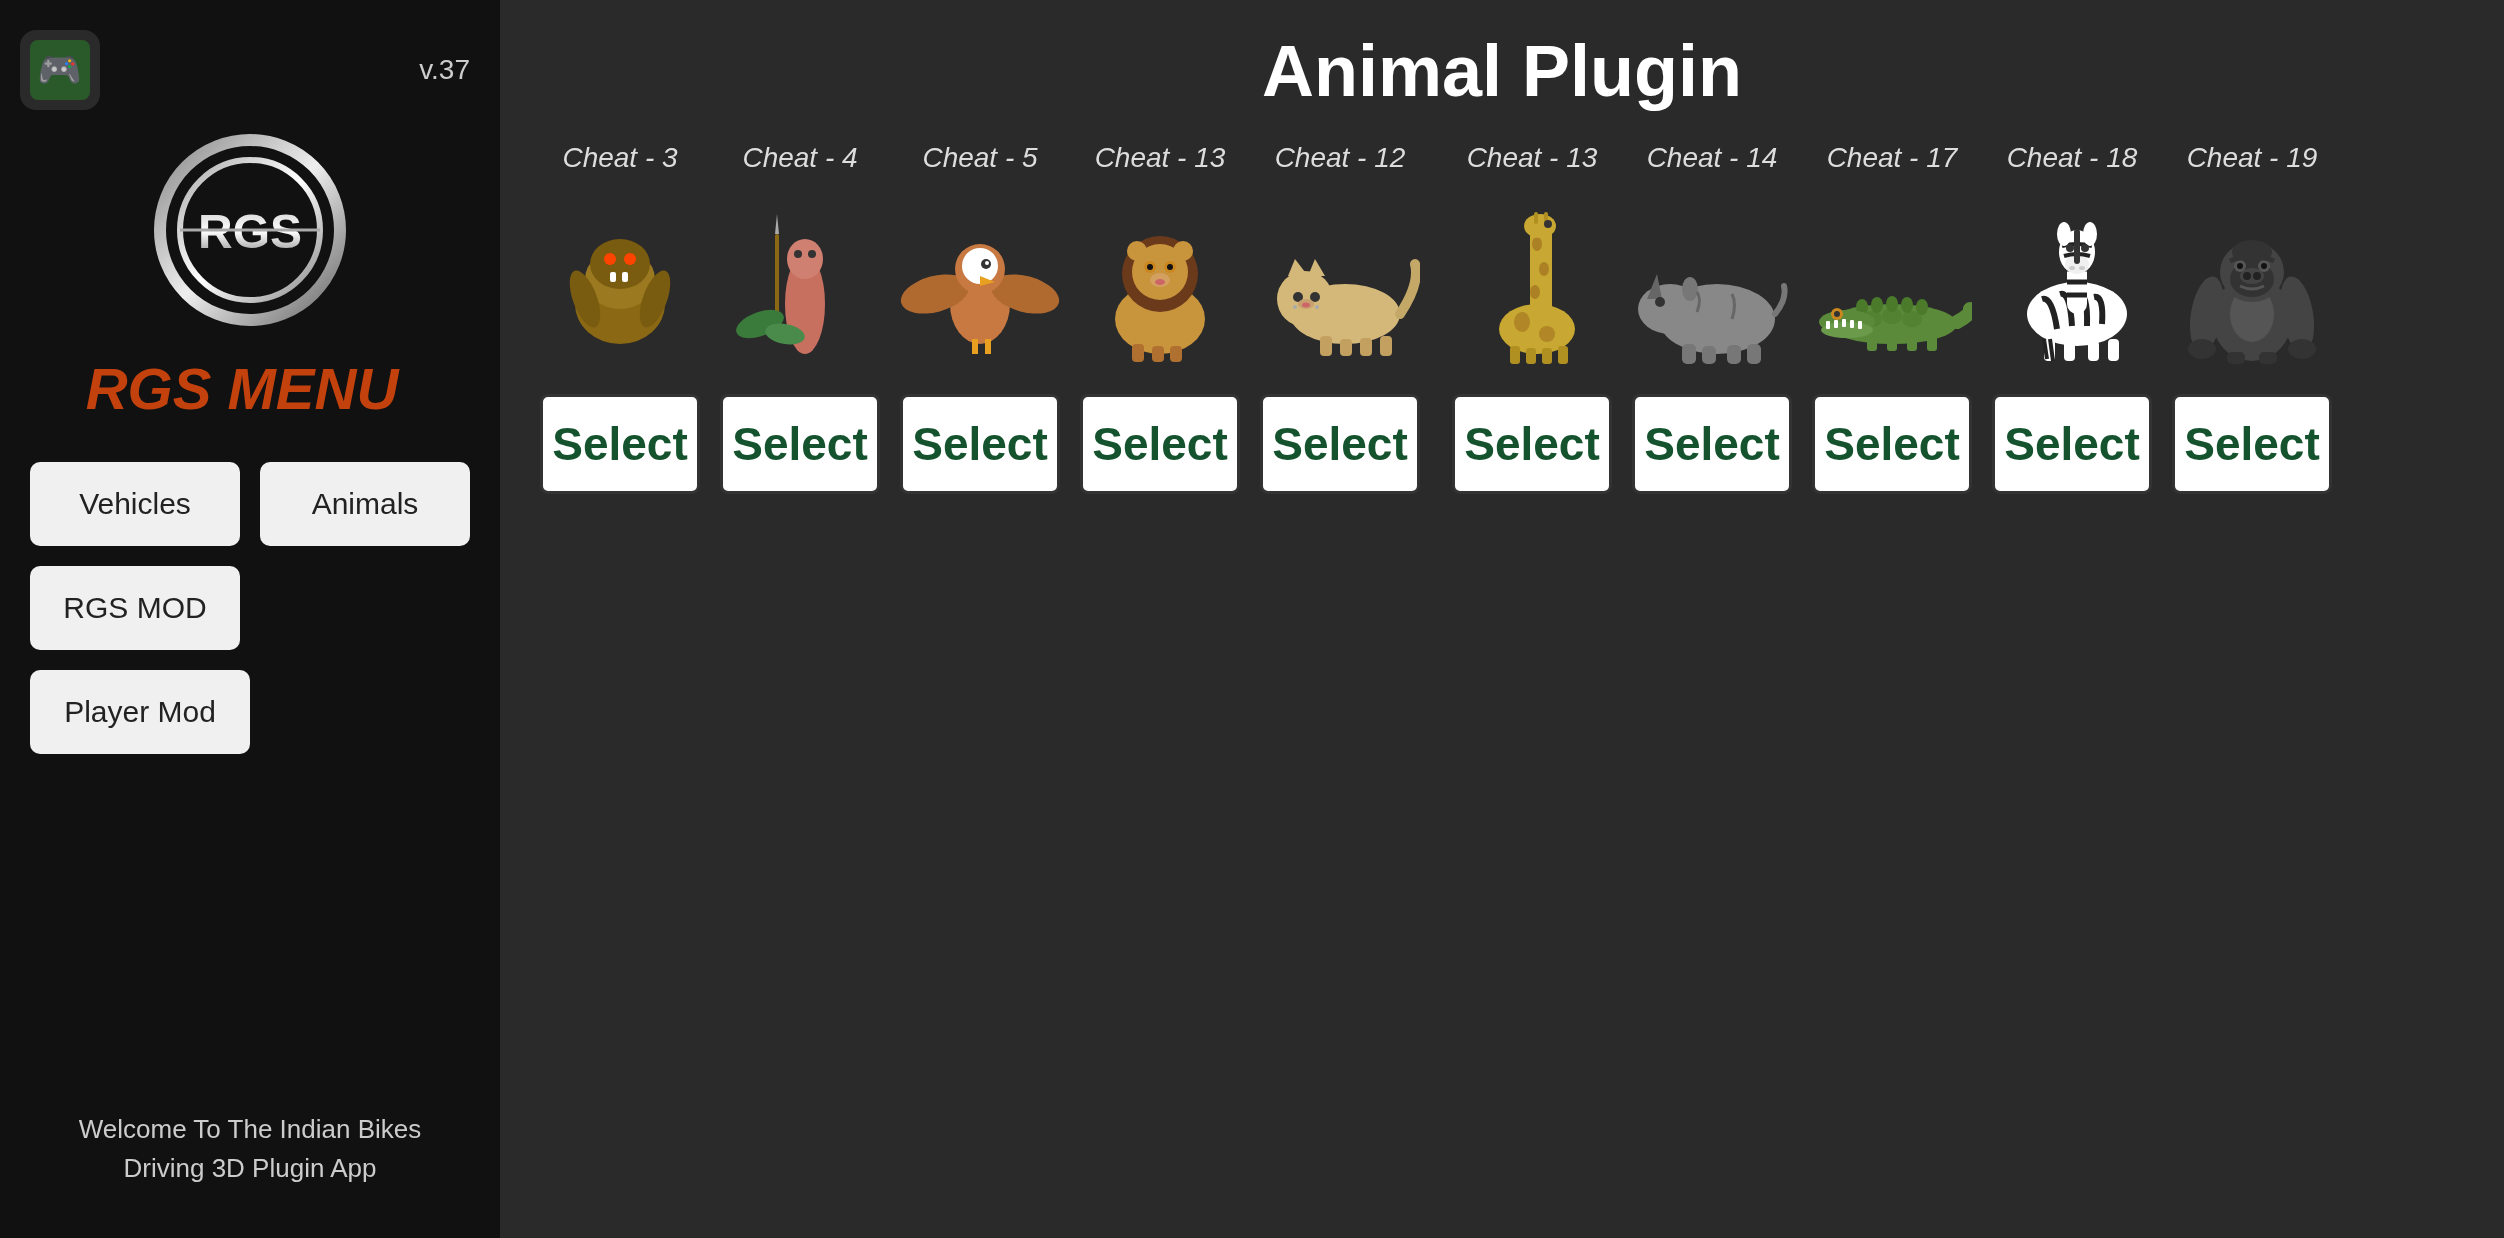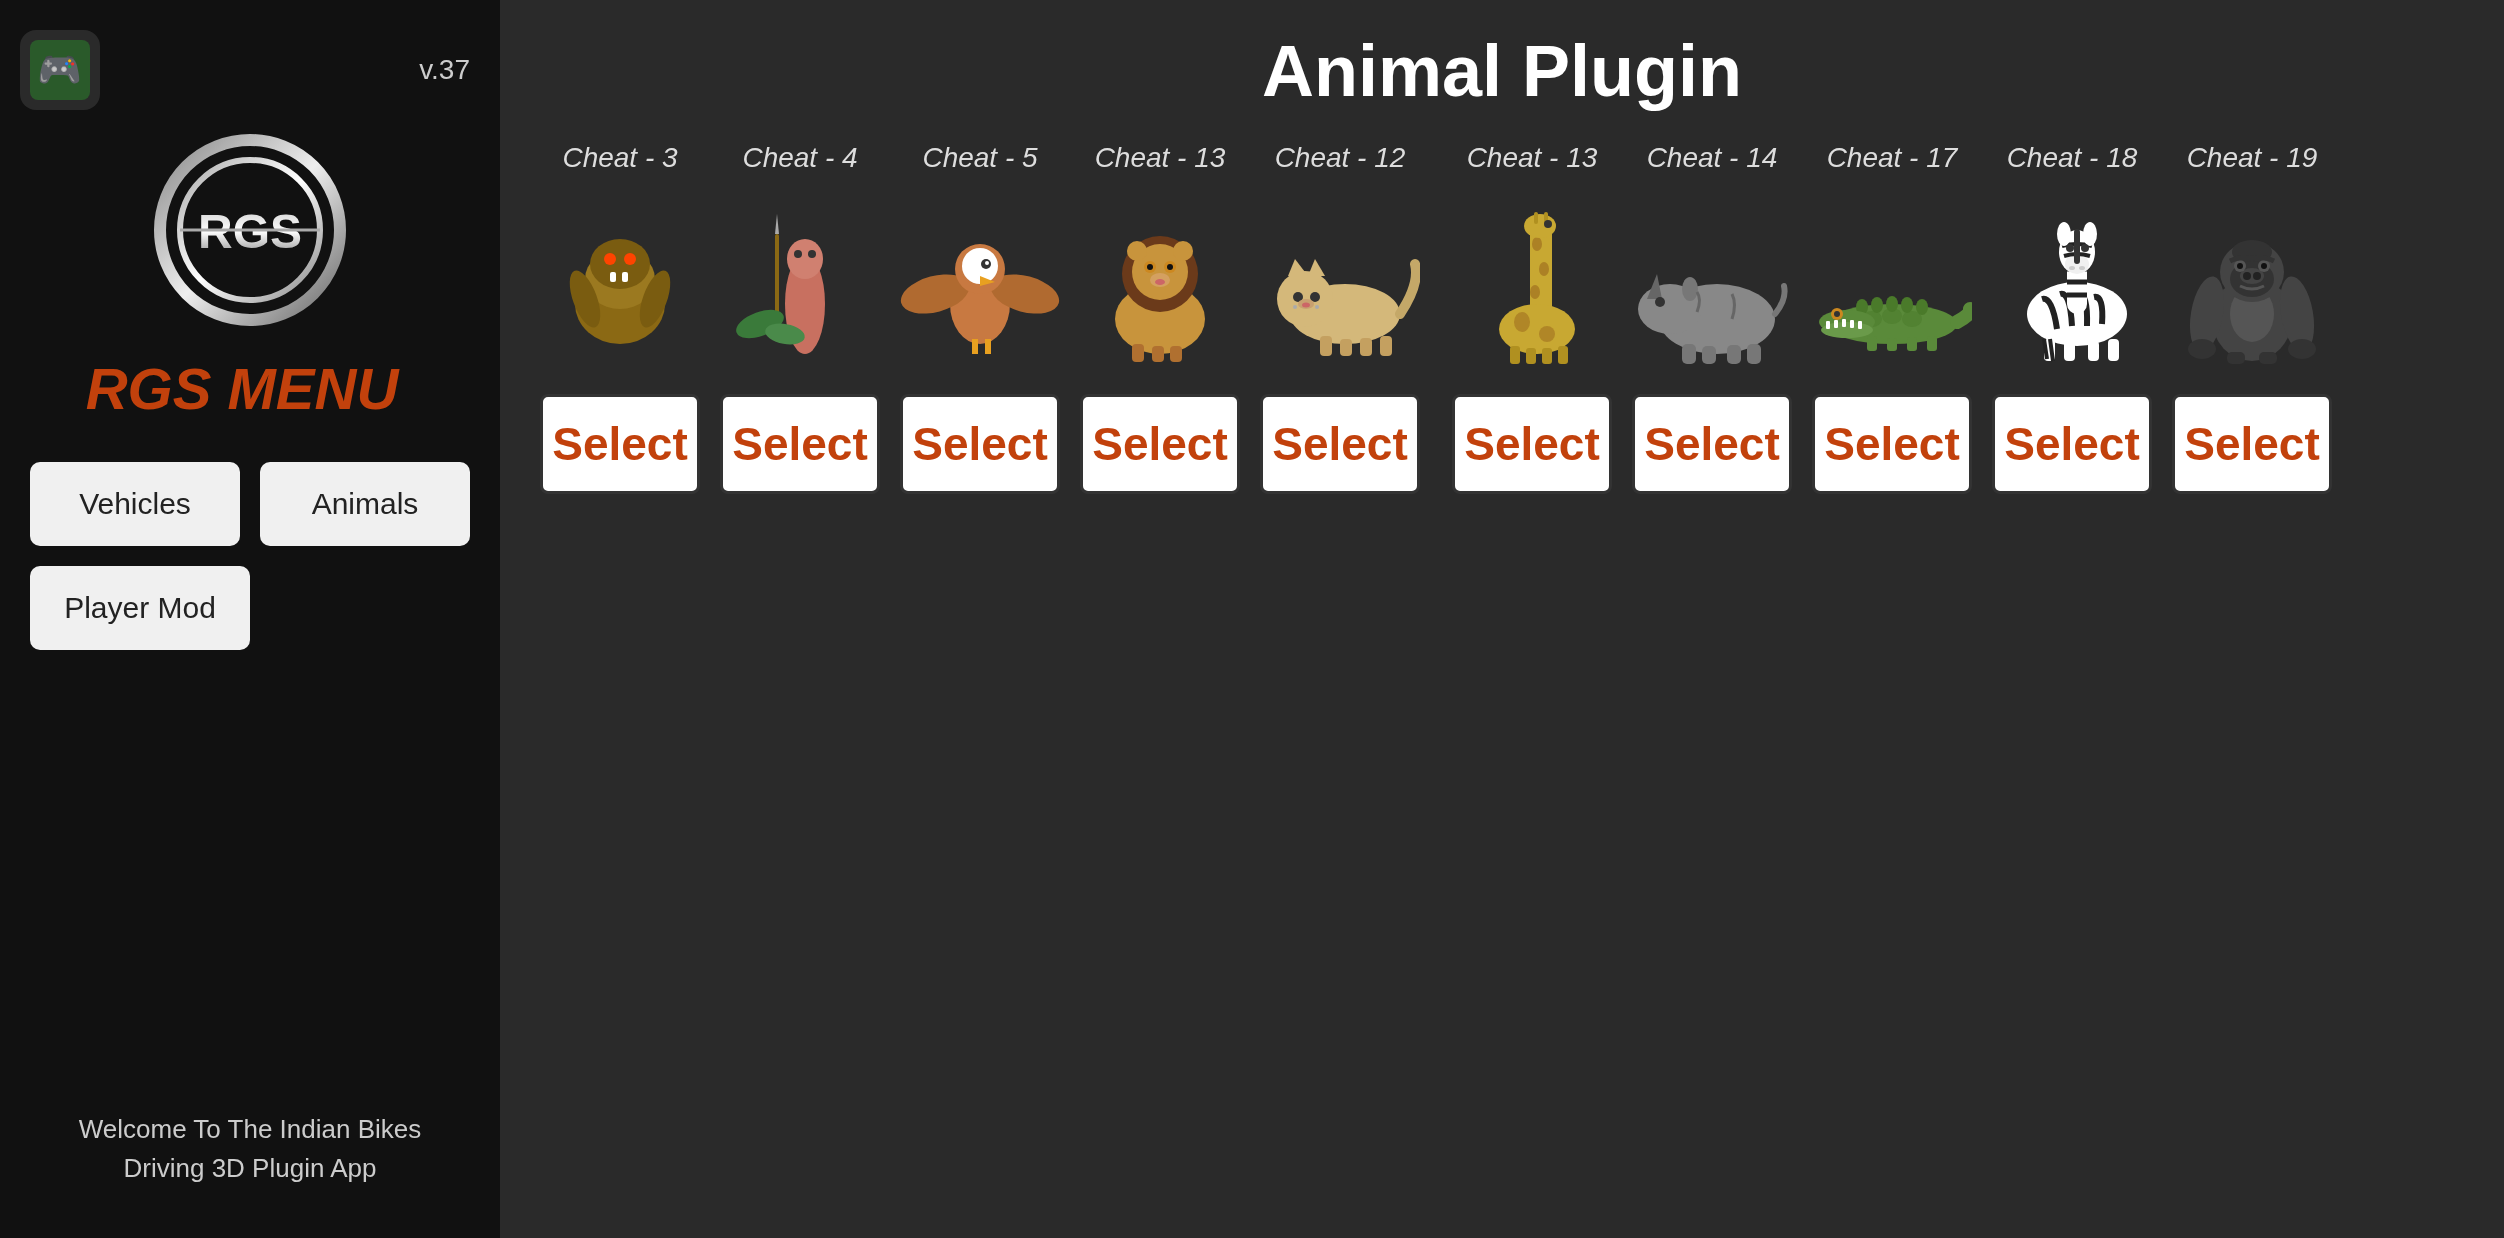--- a/index.html
+++ b/index.html
@@ -183,21 +183,21 @@
       background: transparent;
     }
 
     .select-btn {
       background: white;
       border: 3px solid #333;
       border-radius: 8px;
       padding: 20px 0;
       font-size: 46px;
       font-weight: 900;
-      color: #c2410c;
+      color: #14532d;
       cursor: pointer;
       width: 100%;
       text-align: center;
     }
   </style>
 </head>
 <body>
 
 <div class="sidebar">
 
@@ -240,20 +240,21 @@
         </linearGradient>
       </defs>
     </svg>
   </div>
 
   <div class="menu-title">RGS MENU</div>
 
   <div class="button-grid">
     <button class="menu-btn">Vehicles</button>
     <button class="menu-btn">Animals</button>
+    <button class="menu-btn">RGS MOD</button>
   </div>
 
   <div class="player-mod-row">
     <button class="player-mod-btn">Player Mod</button>
   </div>
 
   <div class="welcome-text">
     <span style="white-space: pre-line;">Welcome To The Indian Bikes
 Driving 3D Plugin App</span>
   </div>

